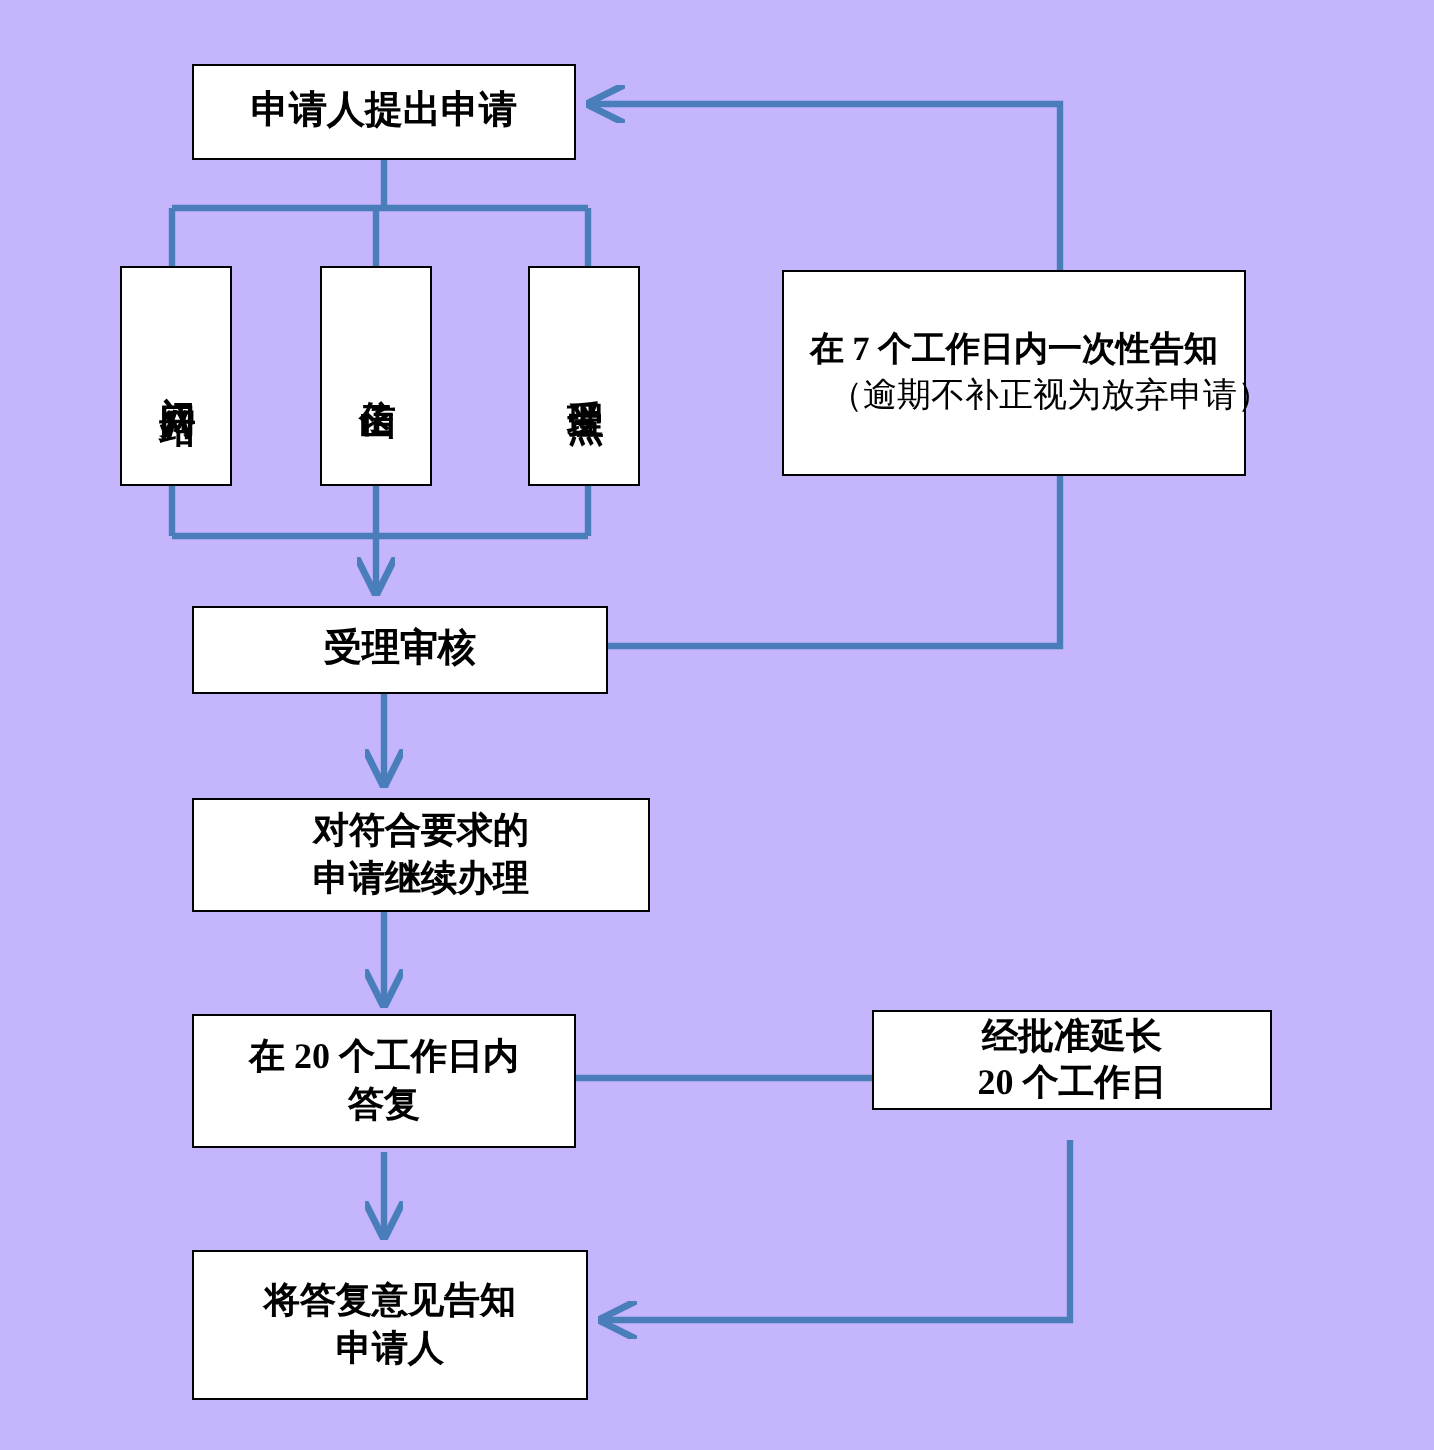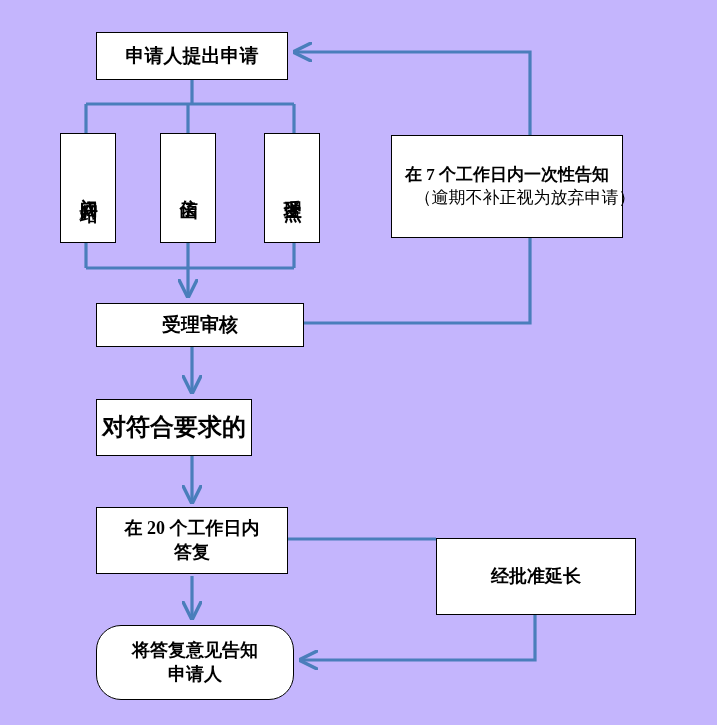--- a/index.html
+++ b/index.html
@@ -63,24 +63,24 @@
     text-orientation: upright;
   }
 
   
   #node-apply        { left: 96px;  top: 32px;  width: 192px; height: 48px;  font-size: 19px; }
   #node-portal       { left: 60px;  top: 133px; width: 56px;  height: 110px; font-size: 18px; }
   #node-letter       { left: 160px; top: 133px; width: 56px;  height: 110px; font-size: 18px; }
   #node-acceptpoint  { left: 264px; top: 133px; width: 56px;  height: 110px; font-size: 18px; }
   #node-supplement   { left: 391px; top: 135px; width: 232px; height: 103px; font-size: 17px; }
   #node-review       { left: 96px;  top: 303px; width: 208px; height: 44px;  font-size: 19px; }
-  #node-continue     { left: 96px;  top: 399px; width: 156px; height: 57px;  font-size: 24px; }
+  #node-continue     { left: 96px;  top: 399px; width: 229px; height: 57px;  font-size: 18px; }
   #node-reply20      { left: 96px;  top: 507px; width: 192px; height: 67px;  font-size: 18px; }
-  #node-extend       { left: 436px; top: 505px; width: 200px; height: 77px;  font-size: 18px; margin-top: 33px; }
-  #node-notify       { left: 96px;  top: 625px; width: 198px; height: 75px;  font-size: 18px; border-radius: 25px; }
+  #node-extend       { left: 436px; top: 505px; width: 200px; height: 50px;  font-size: 18px; }
+  #node-notify       { left: 96px;  top: 625px; width: 198px; height: 75px;  font-size: 18px; }
 </style>
 </head>
 <body>
 
 <div id="flow-root">
 
   <svg id="flow-svg" viewBox="0 0 717 725" xmlns="http://www.w3.org/2000/svg">
     <defs>
       <marker id="arrow" viewBox="0 0 10 10" refX="9" refY="5" markerWidth="6" markerHeight="6" orient="auto-start-reverse">
         <path d="M 0 0 L 10 5 L 0 10" fill="none" stroke="#4A7EBB" stroke-width="1.8"></path>
@@ -135,29 +135,31 @@
     <span class="line bold">在 7 个工作日内一次性告知</span>
     <span class="line reg">（逾期不补正视为放弃申请）</span>
   </div>
 
   <div class="node" id="node-review">
     <span class="line bold">受理审核</span>
   </div>
 
   <div class="node" id="node-continue">
     <span class="line bold">对符合要求的</span>
+    <span class="line bold">申请继续办理</span>
   </div>
 
   <div class="node" id="node-reply20">
     <span class="line bold">在 20 个工作日内</span>
     <span class="line bold">答复</span>
   </div>
 
   <div class="node" id="node-extend">
     <span class="line bold">经批准延长</span>
+    <span class="line bold">20 个工作日</span>
   </div>
 
   <div class="node" id="node-notify">
     <span class="line bold">将答复意见告知</span>
     <span class="line bold">申请人</span>
   </div>
 
 </div>
 
 </body></html>

